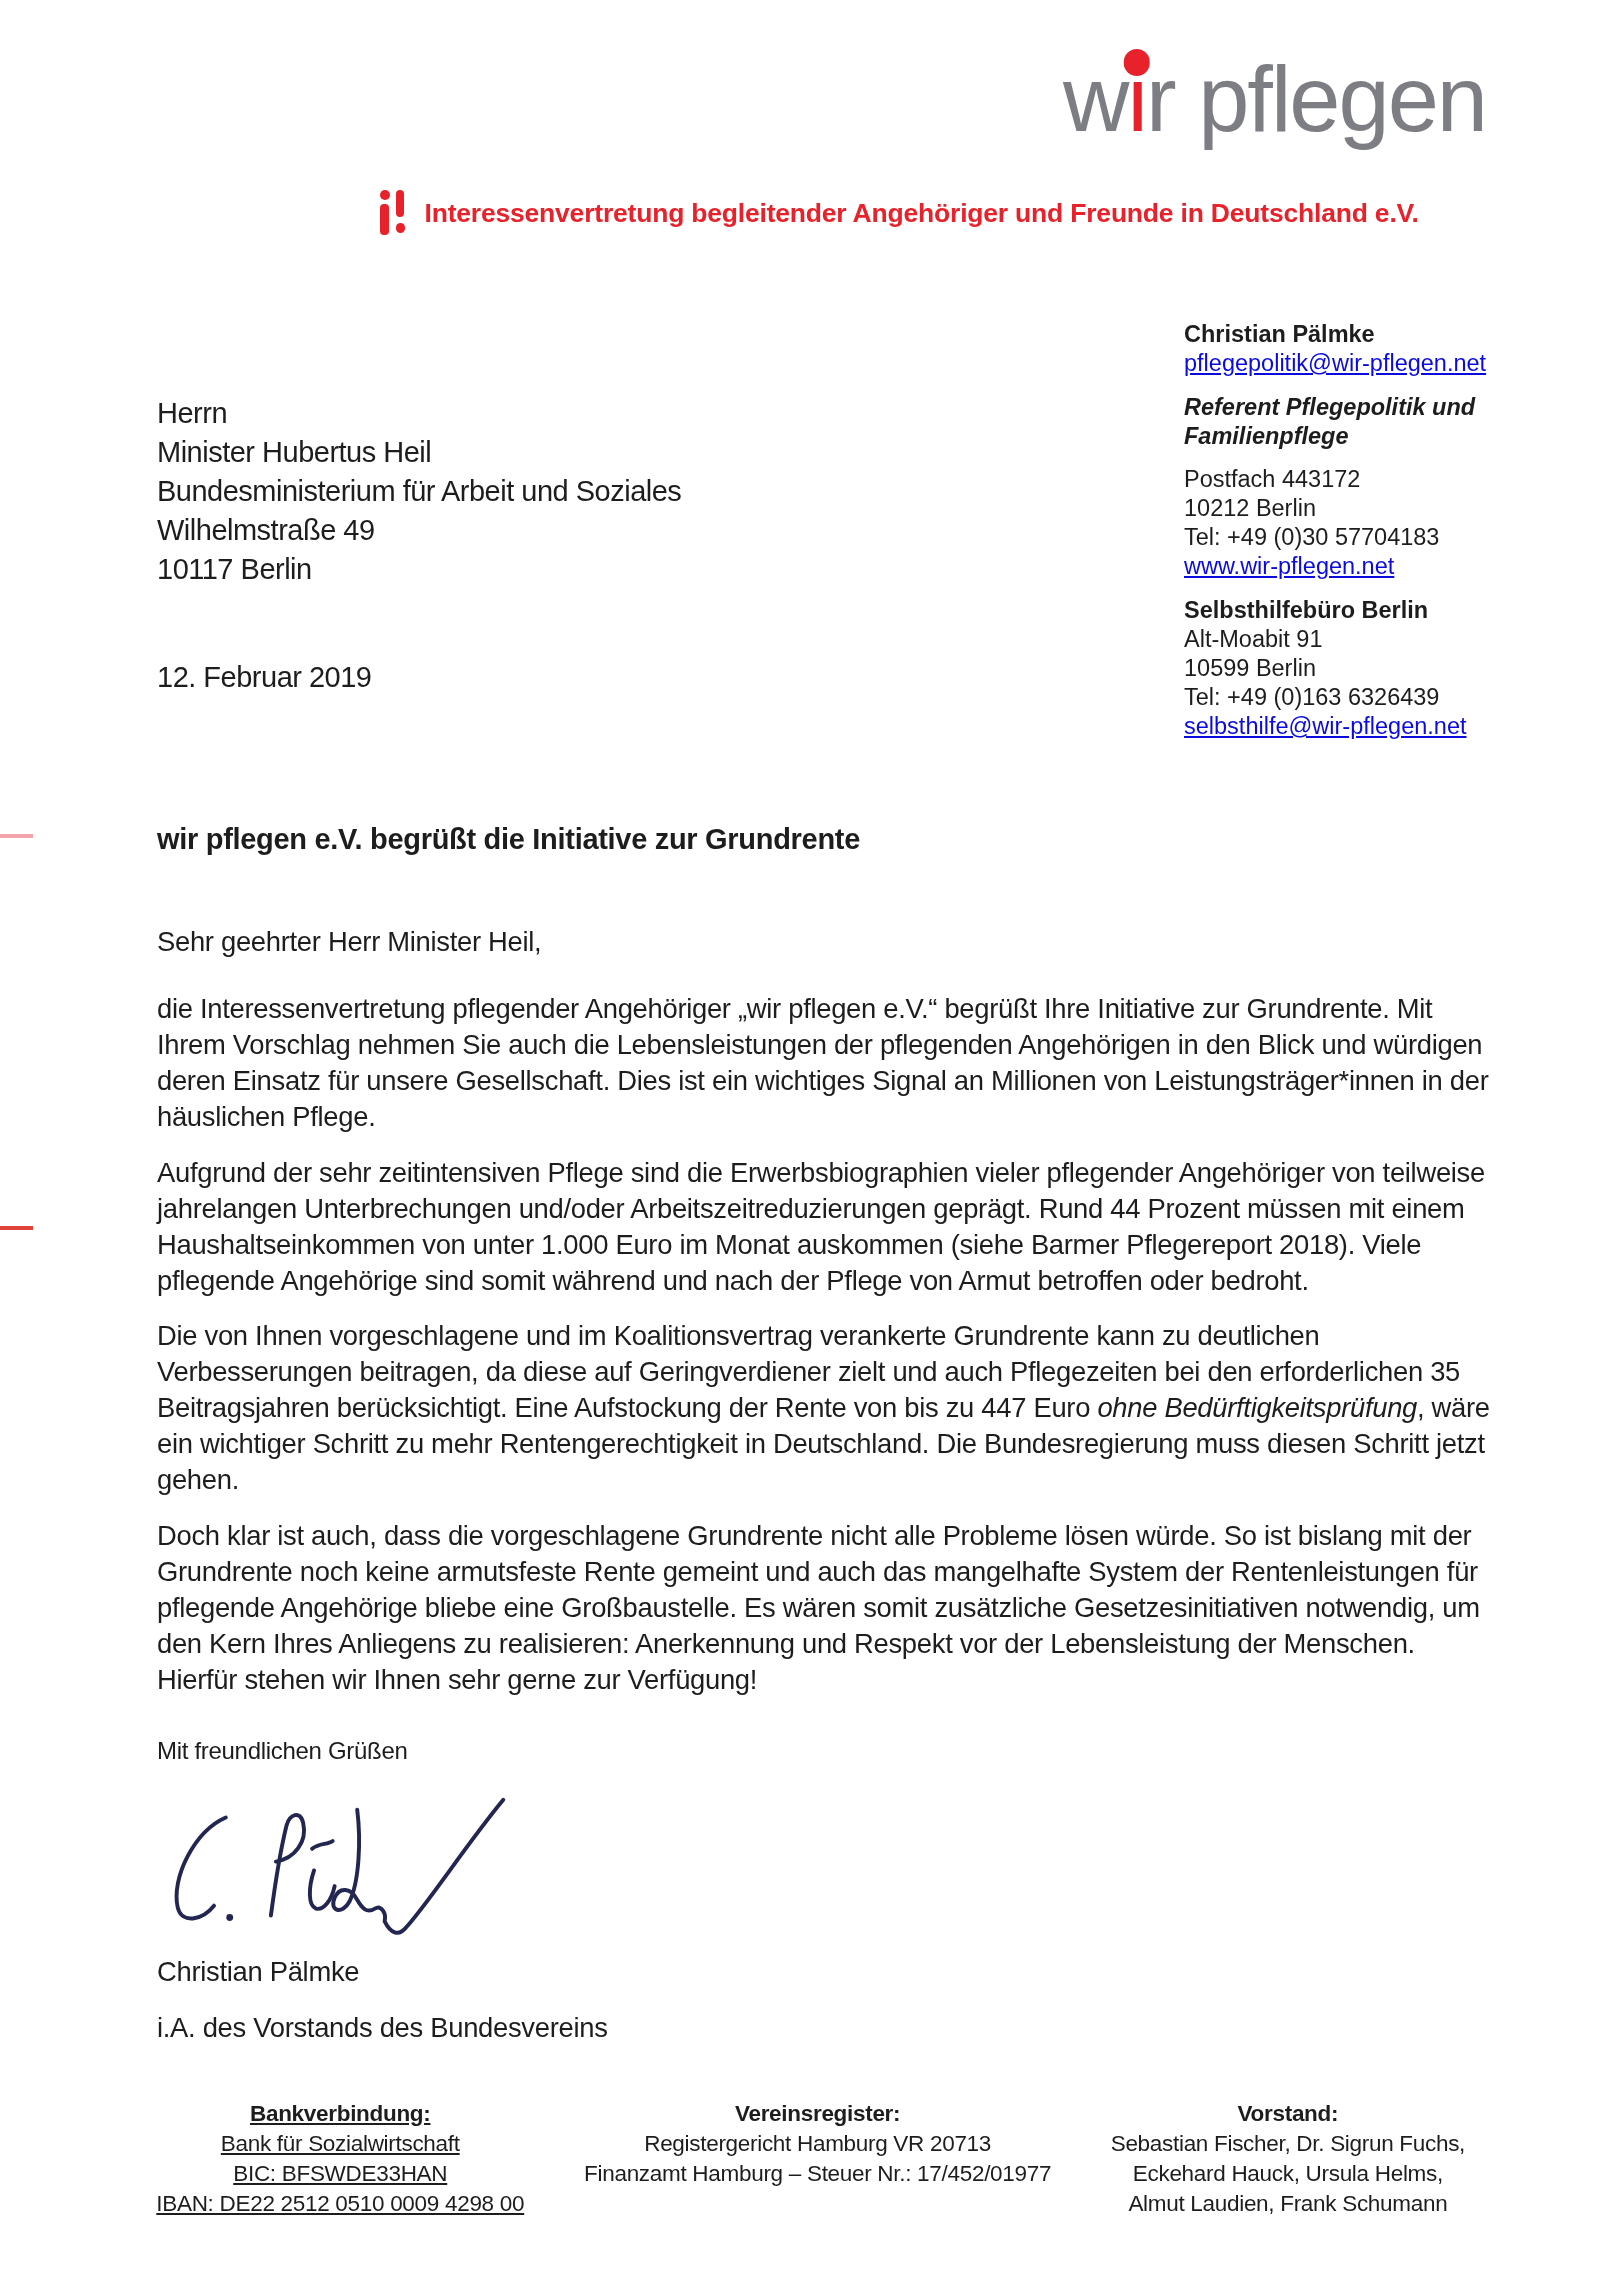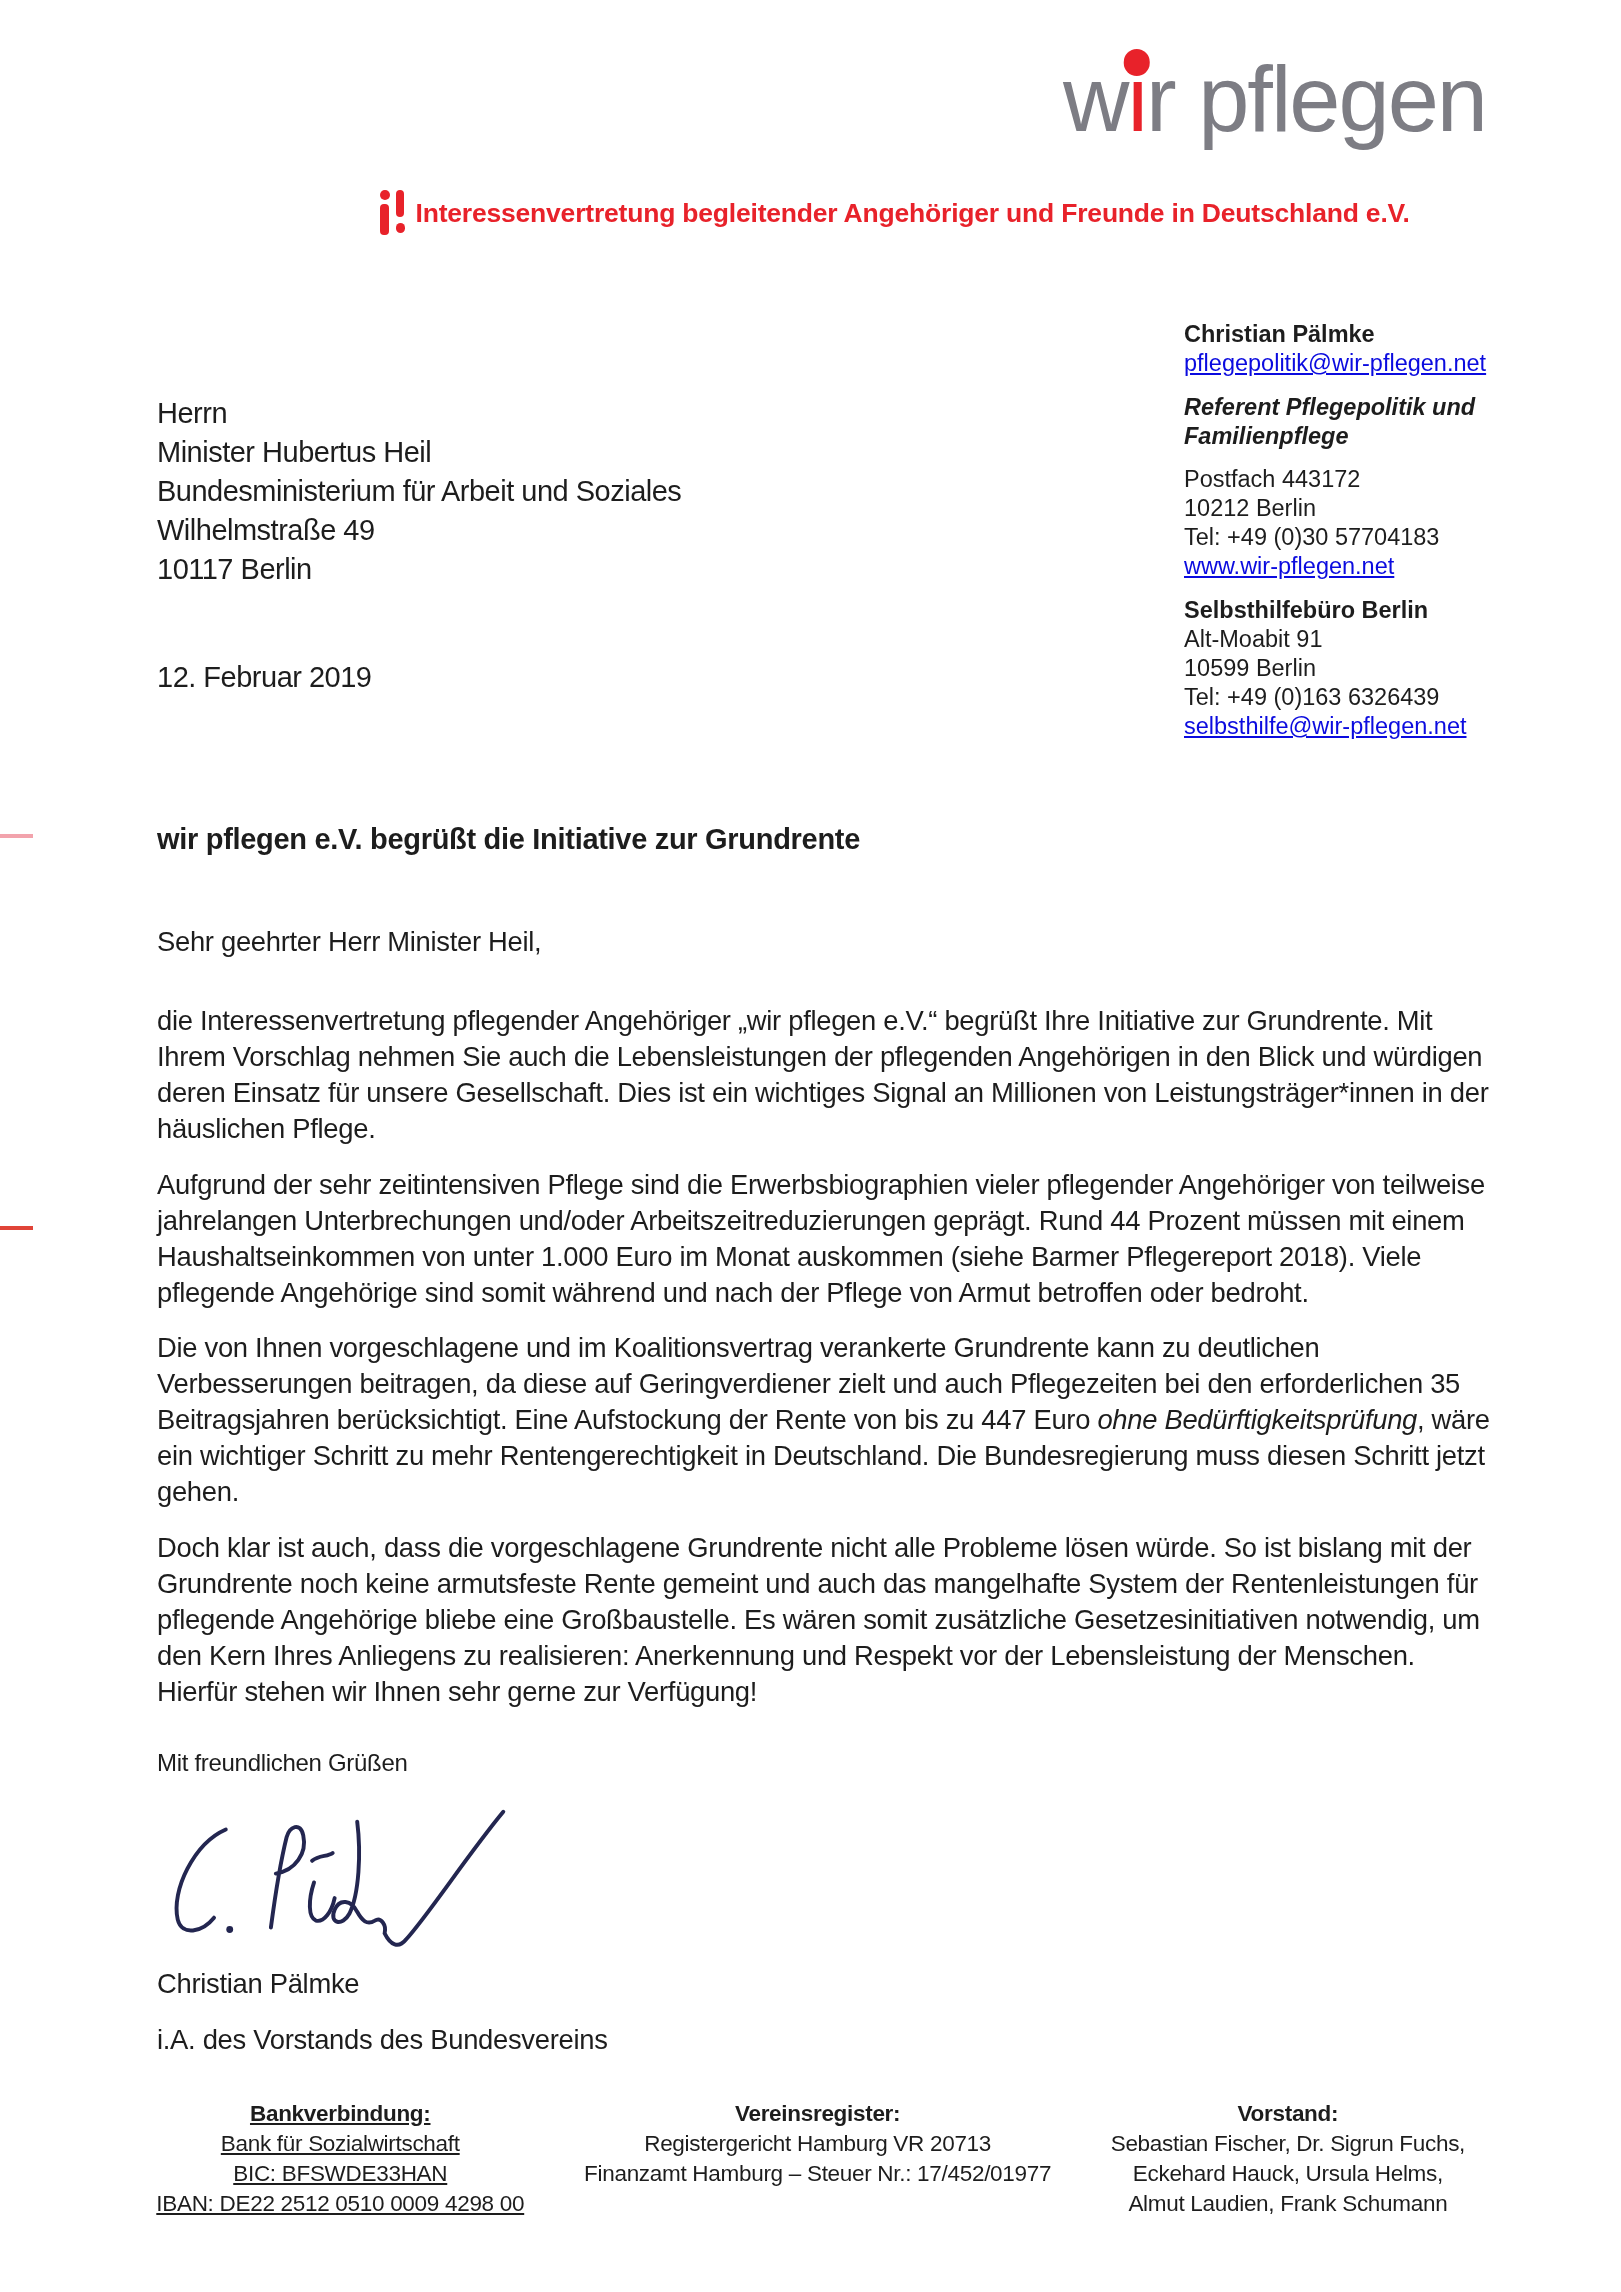--- a/index.html
+++ b/index.html
@@ -18,21 +18,21 @@
   .logotype {
     position:absolute; top:47px; right:135px;
     font-size:92px; line-height:1.15; letter-spacing:-2px;
     color:#7d7d84; white-space:nowrap;
   }
   .logo-i { color:#e8222a; position:relative; display:inline-block; }
   .logo-i .logo-dot {
     position:absolute; top:2px; left:50%; transform:translateX(-50%);
     width:26.5px; height:26.5px; border-radius:50%; background:#e8222a;
   }
-  .tagline-row { position:absolute; left:380px; top:190px; display:flex; gap:10px; }
+  .tagline-row { position:absolute; left:380px; top:190px; display:flex; gap:19px; }
   .tagline-icon { position:relative; width:25.5px; height:45px; flex:0 0 auto; }
   .tagline-icon span { position:absolute; background:#e8222a; }
   .ti-dot-tl { left:0;  top:0;    width:9.8px; height:9.8px; border-radius:50%; }
   .ti-bar-bl { left:0;  top:13.7px; width:8.8px;  height:31px; border-radius:3.9px; }
   .ti-bar-tr { left:15.7px; top:0;  width:8.8px;  height:27.4px; border-radius:3.9px; }
   .ti-dot-br { left:15.7px; top:33px; width:9.8px; height:9.8px; border-radius:50%; }
   .tagline {
     margin-top:7.8px; font-size:26.5px; font-weight:bold; letter-spacing:-0.2px;
     color:#e8222a; white-space:nowrap;
   }
@@ -44,21 +44,21 @@
   .bold-italic { font-weight:bold; font-style:italic; }
   .link { color:#0b0bdf; text-decoration:underline; cursor:pointer; }
 
   
   .main { position:absolute; left:157px; top:394px; width:1345px; }
   .recipient { font-size:29px; line-height:39px; letter-spacing:-0.5px; }
   .date { margin-top:69px; font-size:29px; line-height:39px; letter-spacing:-0.5px; }
   .subject { margin-top:123px; font-size:29px; line-height:39px; font-weight:bold; letter-spacing:-0.3px; }
   .salutation { margin-top:65px; font-size:27.4px; line-height:36px; letter-spacing:-0.3px; }
   .body-p { margin-top:19.6px; font-size:27.4px; line-height:36px; letter-spacing:-0.3px; }
-  .body-p.first { margin-top:43px; }
+  .body-p.first { margin-top:31px; }
   .italic { font-style:italic; }
   .closing { margin-top:35px; font-size:24px; line-height:36px; letter-spacing:-0.3px; }
   .signature-svg { display:block; margin:15.7px 0 0 7.8px; }
   .sig-name { margin-top:7.8px; font-size:27.4px; line-height:36px; letter-spacing:-0.3px; }
   .sig-title { margin-top:19.6px; font-size:27.4px; line-height:36px; letter-spacing:-0.3px; }
 
   
   .footer {
     position:absolute; left:98px; top:2099px; width:1425px;
     display:flex; font-size:22.5px; line-height:30px; letter-spacing:-0.3px;

